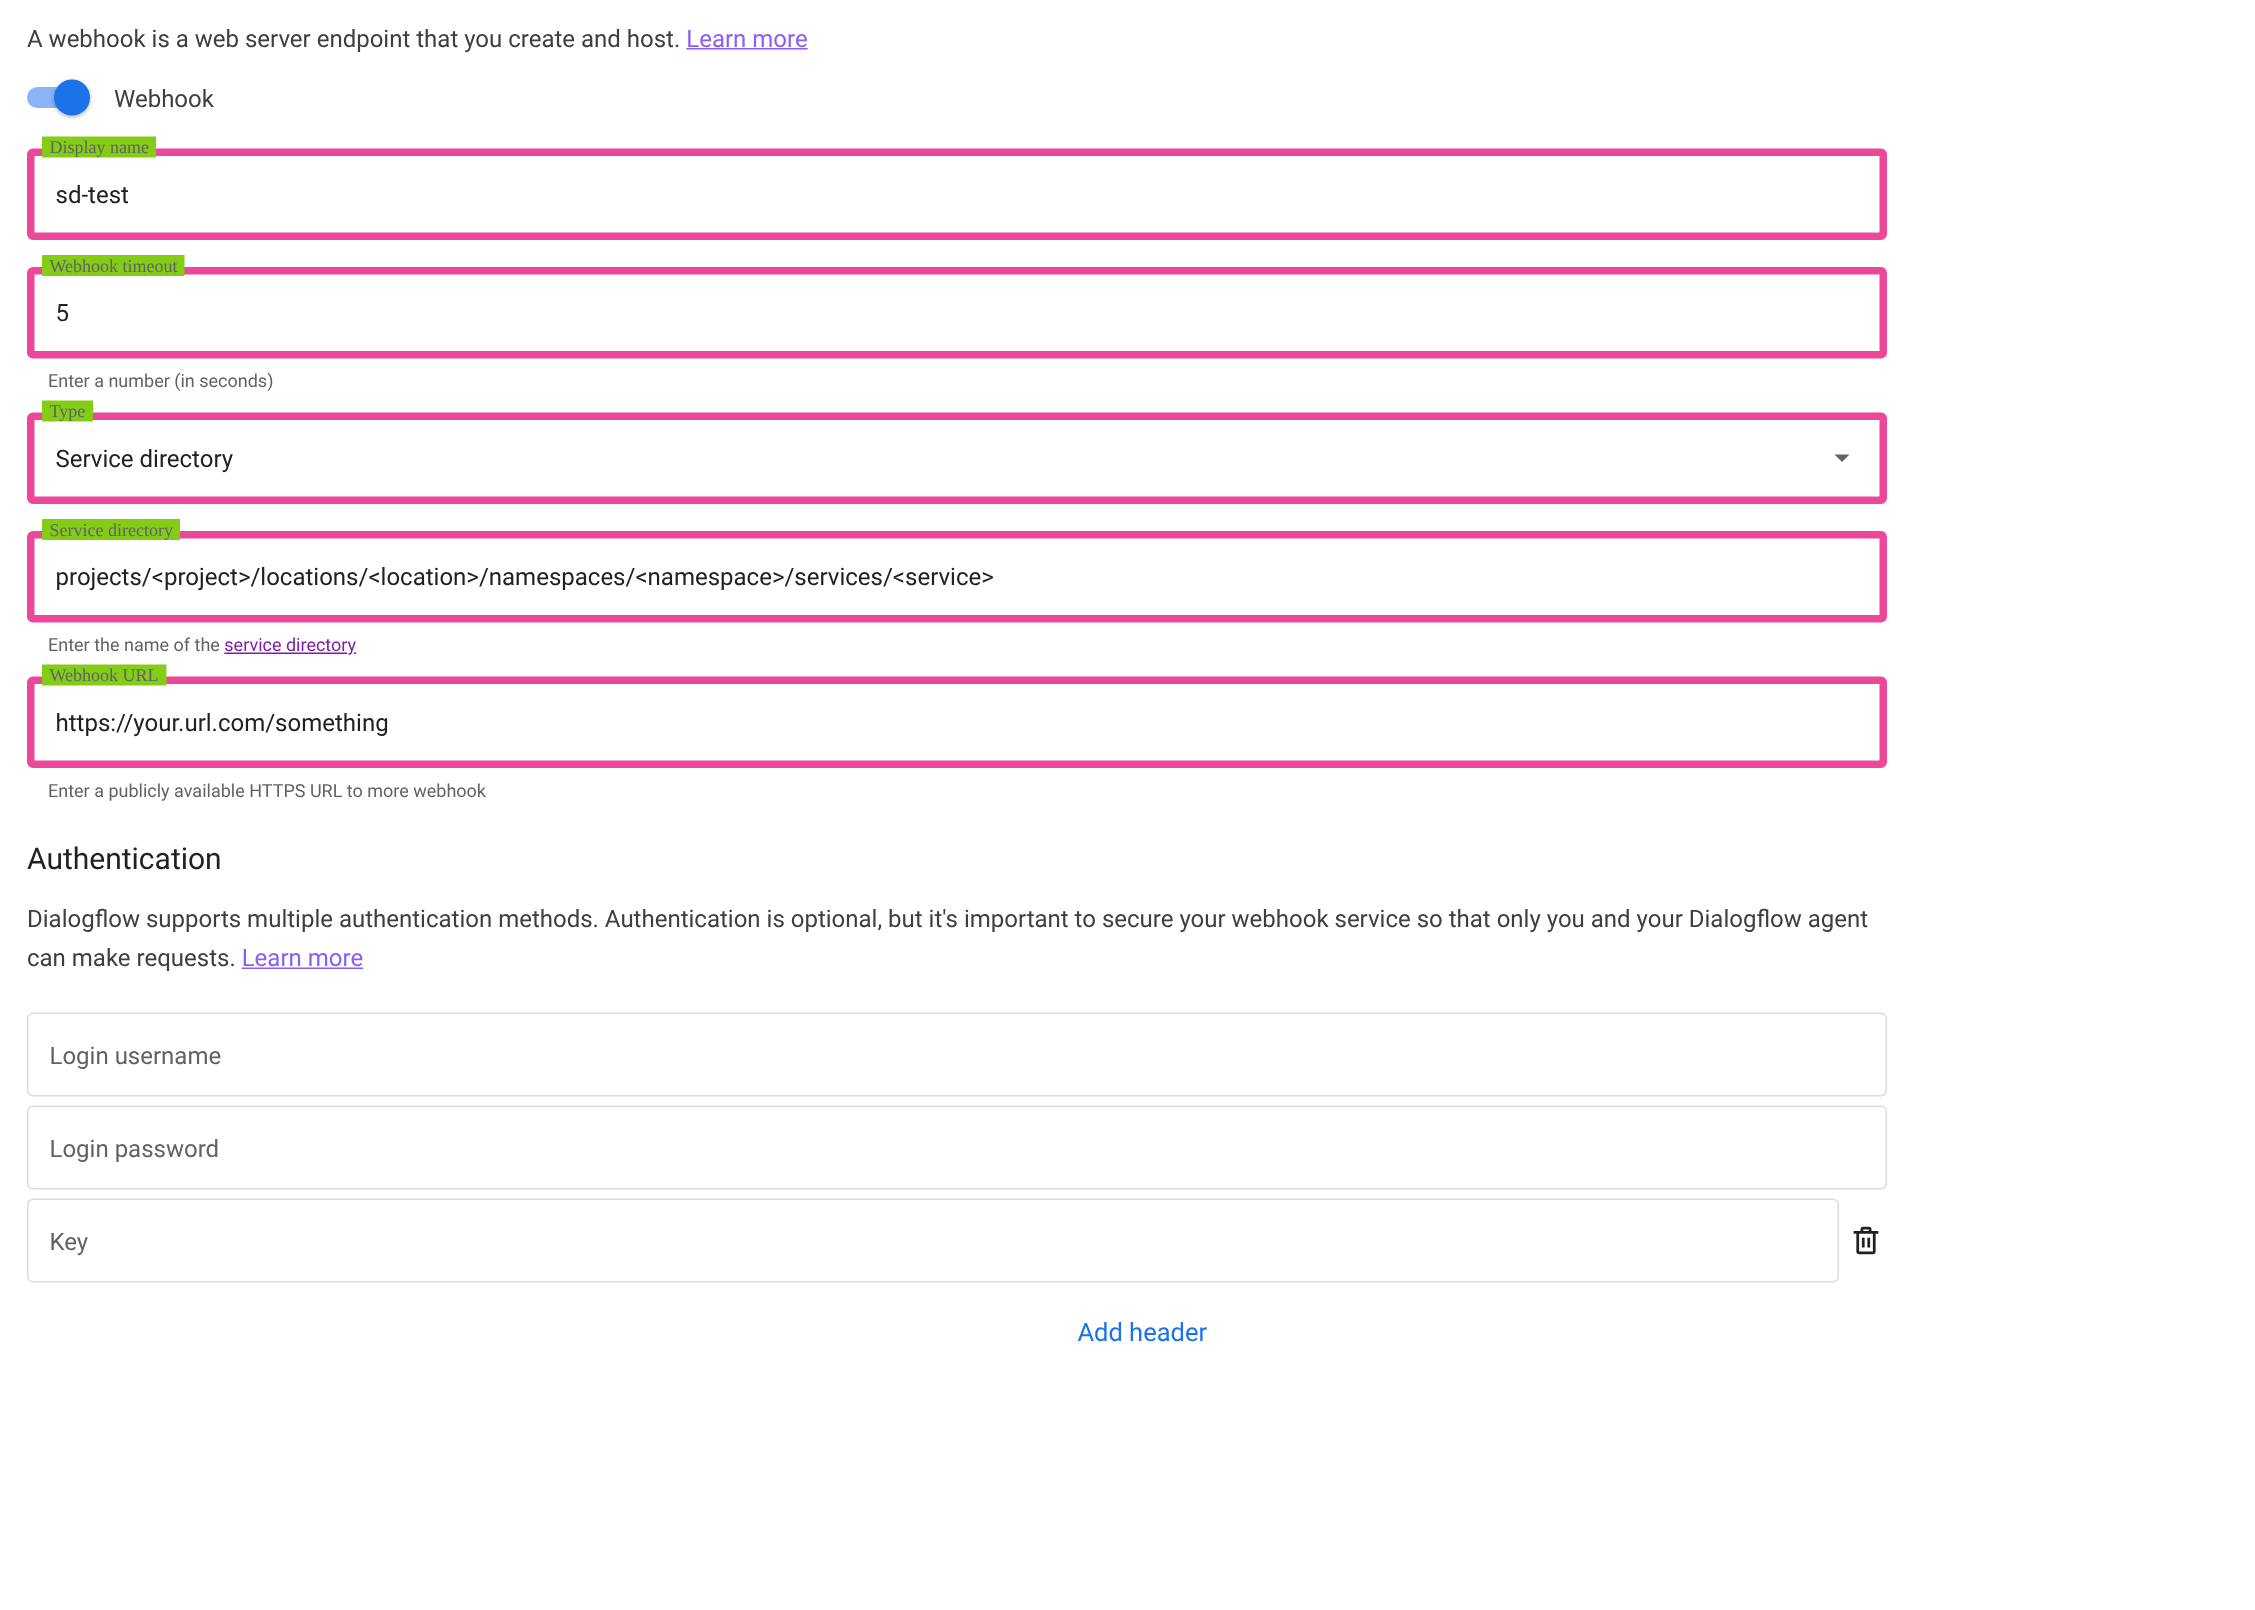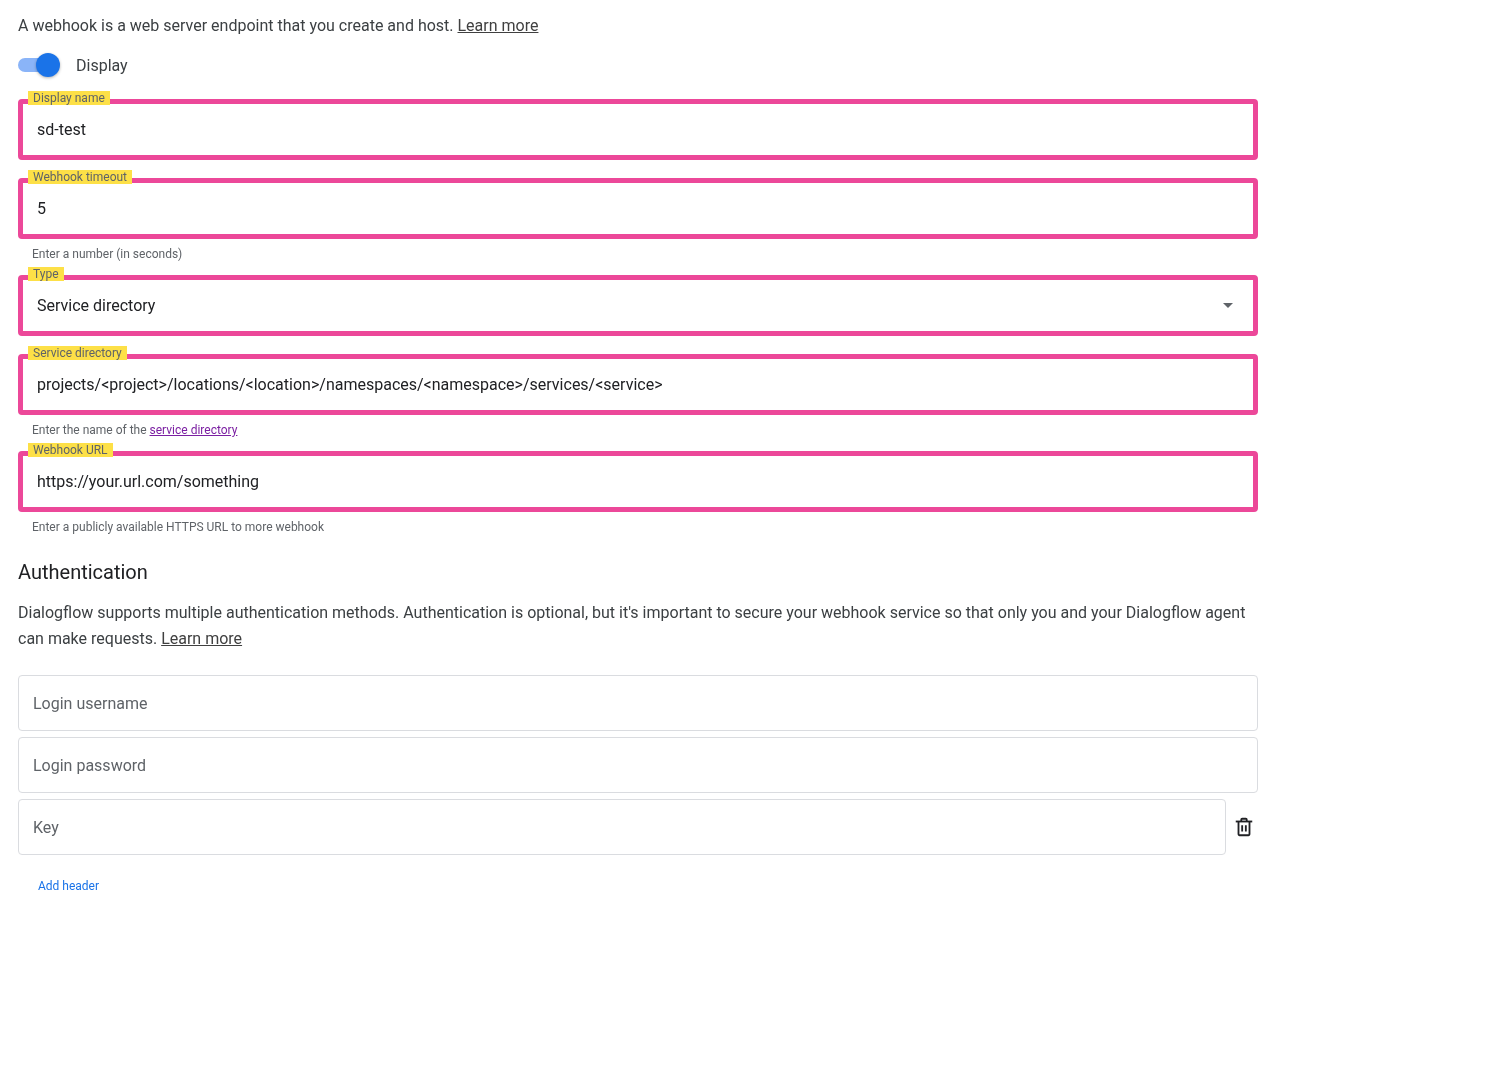--- a/index.html
+++ b/index.html
@@ -10,21 +10,21 @@
       background: #fff;
       padding: 16px 18px;
       width: 1503px;
     }
     .intro {
       font-size: 16px;
       color: #3c4043;
       margin-bottom: 18px;
     }
     a.link {
-      color: #404040;
+      color: #8b5cf6;
       text-decoration: underline;
     }
     a.visited-link {
       color: #7b1fa2;
       text-decoration: underline;
     }
     
     .toggle-row {
       display: flex;
       align-items: center;
@@ -74,25 +74,26 @@
       display: flex;
       align-items: center;
       justify-content: space-between;
       min-height: 56px;
       background: #fff;
     }
     .field .floating-label {
       position: absolute;
       top: -8px;
       left: 10px;
-      background: #fde047;
+      background: #84cc16;
       padding: 0 5px;
       font-size: 12px;
       color: #5f6368;
       line-height: 14px;
+      font-family: Liberation Serif, serif;
     }
     .field .value-text {
       font-size: 16px;
       color: #202124;
     }
     .helper {
       font-size: 12px;
       color: #5f6368;
       margin: 6px 0 14px 14px;
     }
@@ -149,38 +150,39 @@
       height: 28px;
       display: flex;
       align-items: center;
       justify-content: center;
       cursor: pointer;
       color: #202124;
     }
     .trash-btn svg { width: 22px; height: 22px; }
     .add-header {
       color: #1a73e8;
-      font-size: 12px;
+      font-size: 17px;
       margin-left: 20px;
       cursor: pointer;
+      text-align: center;
     }
   </style>
 </head>
 <body>
 
 <div class="intro">
   <span>A webhook is a web server endpoint that you create and host. </span><a href="#" class="link">Learn more</a>
 </div>
 
 <div class="toggle-row">
   <div class="switch">
     <div class="switch-track"></div>
     <div class="switch-thumb"></div>
   </div>
-  <span class="toggle-label">Display</span>
+  <span class="toggle-label">Webhook</span>
 </div>
 
 <div class="field">
   <span class="floating-label">Display name</span>
   <div class="box">
       <span class="value-text">sd-test</span>
     </div>
 </div>
 
 <div class="field group-after">

